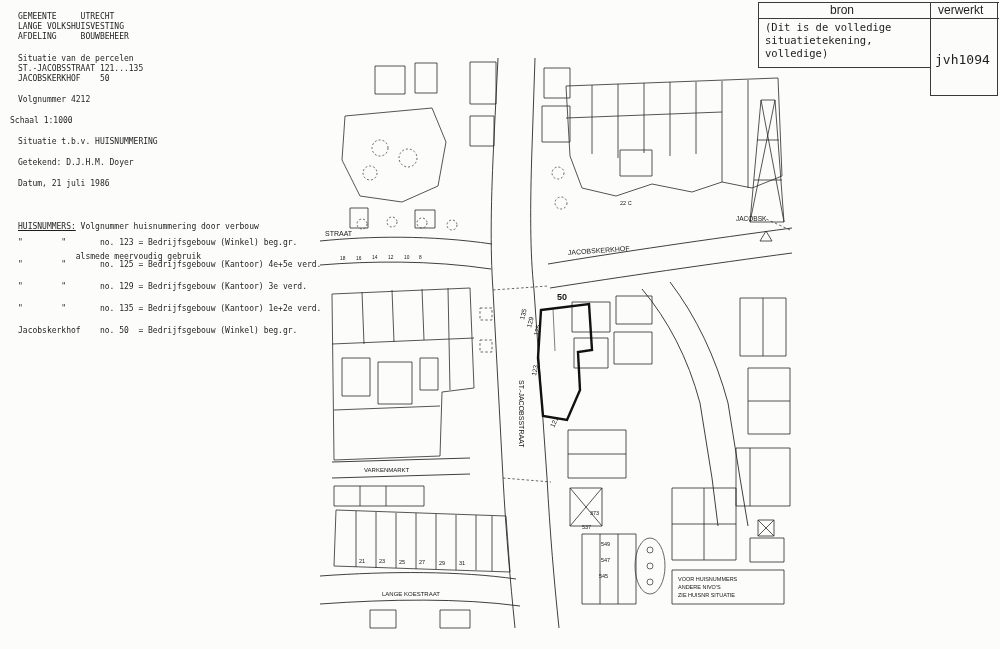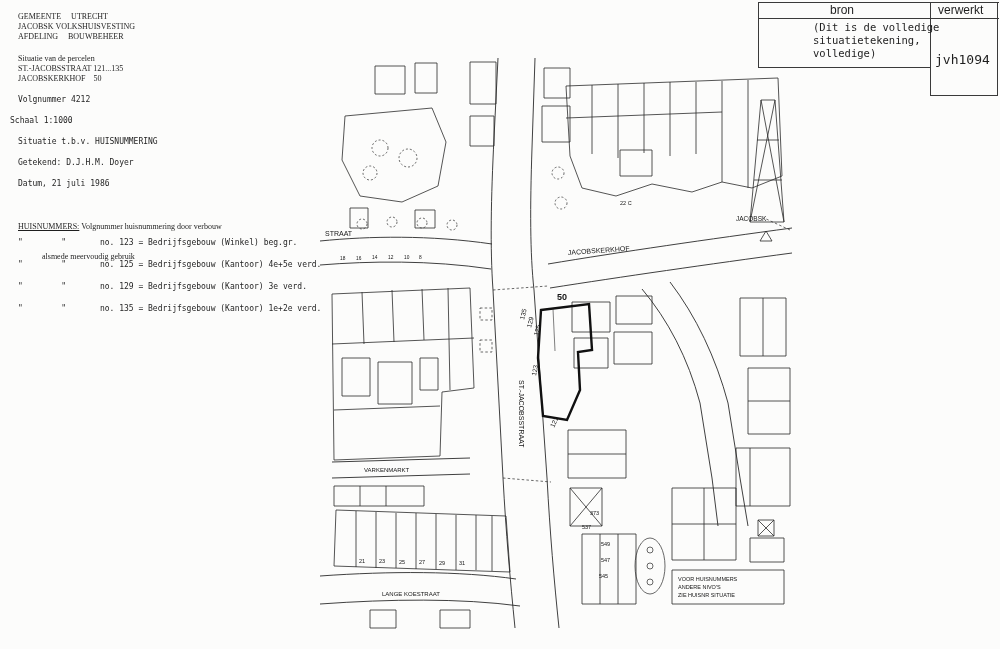--- a/index.html
+++ b/index.html
@@ -3,47 +3,47 @@
 <meta charset="utf-8">
 <style>
   html,body{margin:0;padding:0;}
   body{
     width:1000px;height:649px;position:relative;overflow:hidden;
     background:#fcfcfb;color:#1e1e1e;
     font-family:"DejaVu Sans Mono",monospace;
   }
   .abs{position:absolute;}
   .mono{white-space:pre;font-size:8px;line-height:10px;letter-spacing:0;}
-  .mono div{white-space:pre;font-family:Liberation Serif, serif;}
+  .mono div{white-space:pre;}
   .legend-line{white-space:pre;font-size:8px;line-height:10px;margin-bottom:12px;}
   .underline{text-decoration:underline;}
 
   
   #stamp{left:758px;top:0;width:241px;height:97px;}
   #stamp .line{position:absolute;background:#3a3a3a;}
   #stamp .txt{position:absolute;font-family:"Liberation Sans",sans-serif;font-size:12px;}
   #stamp .note{position:absolute;left:7px;top:21px;font-size:10.5px;line-height:13px;white-space:pre;}
-  #stamp .note div{white-space:pre;margin-left:48px;}
+  #stamp .note div{white-space:pre;}
   #stamp .code{position:absolute;left:177px;top:52px;font-size:13px;}
 
   
   #map{left:320px;top:58px;}
   #map path{fill:none;stroke:#2a2a2a;stroke-width:.8;}
   #map .streets{stroke-width:.9;}
   #map .bold{stroke-width:2.4;stroke:#111;}
   #map .thin{stroke-width:.6;}
   #map .dash{stroke-dasharray:2.5 2.2;stroke-width:.7;}
   #map circle,#map ellipse{fill:none;stroke:#2a2a2a;stroke-width:.7;}
   #map circle.dash,#map ellipse.dash{stroke-dasharray:2 2;}
   #map text{fill:#151515;font-family:"Liberation Sans",sans-serif;}
 </style>
 </head>
 <body>
 
-<div class="abs mono" style="left:18px;top:12px"><div>GEMEENTE     UTRECHT</div><div>JACOBSK VOLKSHUISVESTING</div><div>AFDELING     BOUWBEHEER</div></div>
+<div class="abs mono" style="left:18px;top:12px"><div>GEMEENTE     UTRECHT</div><div>LANGE VOLKSHUISVESTING</div><div>AFDELING     BOUWBEHEER</div></div>
 
 <div class="abs mono" style="left:18px;top:54px"><div>Situatie van de percelen</div><div>ST.-JACOBSSTRAAT 121...135</div><div>JACOBSKERKHOF    50</div></div>
 
 <div class="abs mono" style="left:18px;top:95px">Volgnummer 4212</div>
 
 <div class="abs mono" style="left:10px;top:116px">Schaal 1:1000</div>
 
 <div class="abs mono" style="left:18px;top:137px">Situatie t.b.v. HUISNUMMERING</div>
 
 <div class="abs mono" style="left:18px;top:158px">Getekend: D.J.H.M. Doyer</div>
@@ -53,20 +53,21 @@
 <div class="abs mono" style="left:18px;top:202px">
   <div><span class="underline">HUISNUMMERS:</span><span> Volgnummer huisnummering door verbouw</span></div>
   <div>            alsmede meervoudig gebruik</div>
 </div>
 
 <div class="abs" style="left:18px;top:238px">
     <div class="legend-line">"        "       no. 123 = Bedrijfsgebouw (Winkel) beg.gr.</div>
     <div class="legend-line">"        "       no. 125 = Bedrijfsgebouw (Kantoor) 4e+5e verd.</div>
     <div class="legend-line">"        "       no. 129 = Bedrijfsgebouw (Kantoor) 3e verd.</div>
     <div class="legend-line">"        "       no. 135 = Bedrijfsgebouw (Kantoor) 1e+2e verd.</div>
+    <div class="legend-line">Jacobskerkhof    no. 50  = Bedrijfsgebouw (Winkel) beg.gr.</div>
   </div>
 
 <div class="abs" id="stamp">
   <div class="line" style="left:0;top:2px;width:241px;height:1px"></div>
   <div class="line" style="left:0;top:18px;width:241px;height:1px"></div>
   <div class="line" style="left:0;top:2px;width:1px;height:66px"></div>
   <div class="line" style="left:172px;top:2px;width:1px;height:94px"></div>
   <div class="line" style="left:239px;top:2px;width:1px;height:94px"></div>
   <div class="line" style="left:0;top:67px;width:172px;height:1px"></div>
   <div class="line" style="left:172px;top:95px;width:68px;height:1px"></div>

